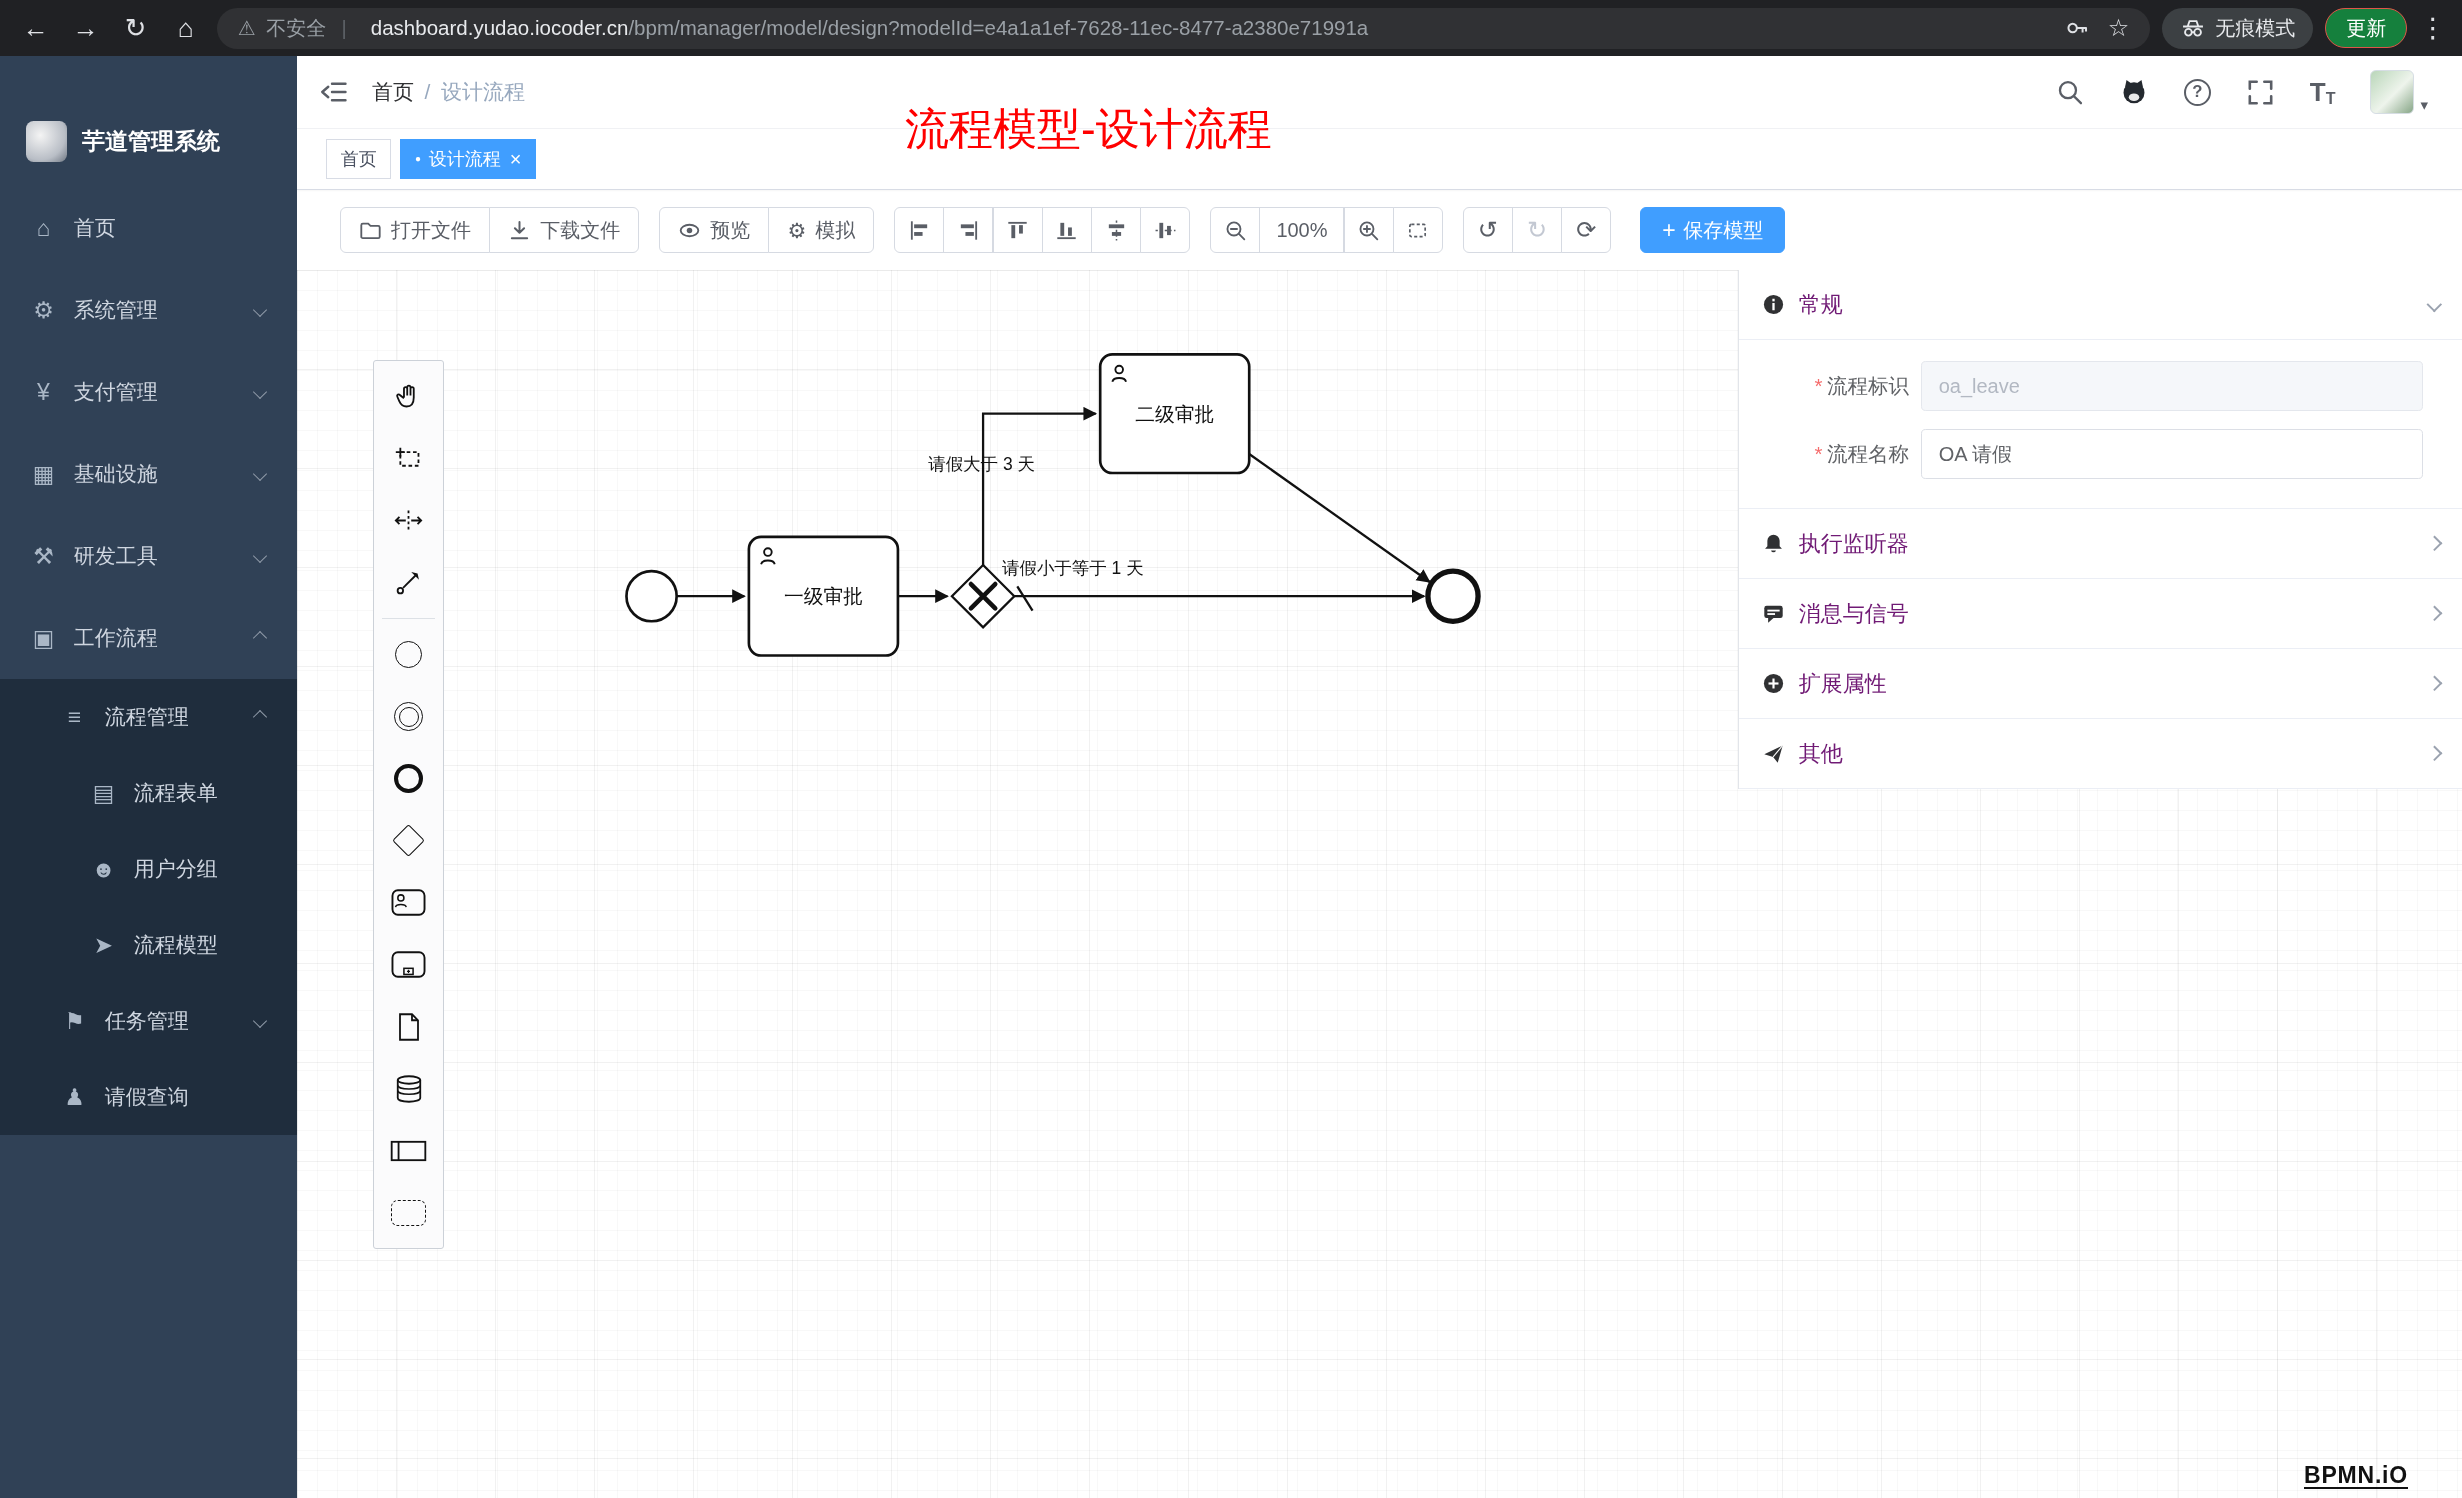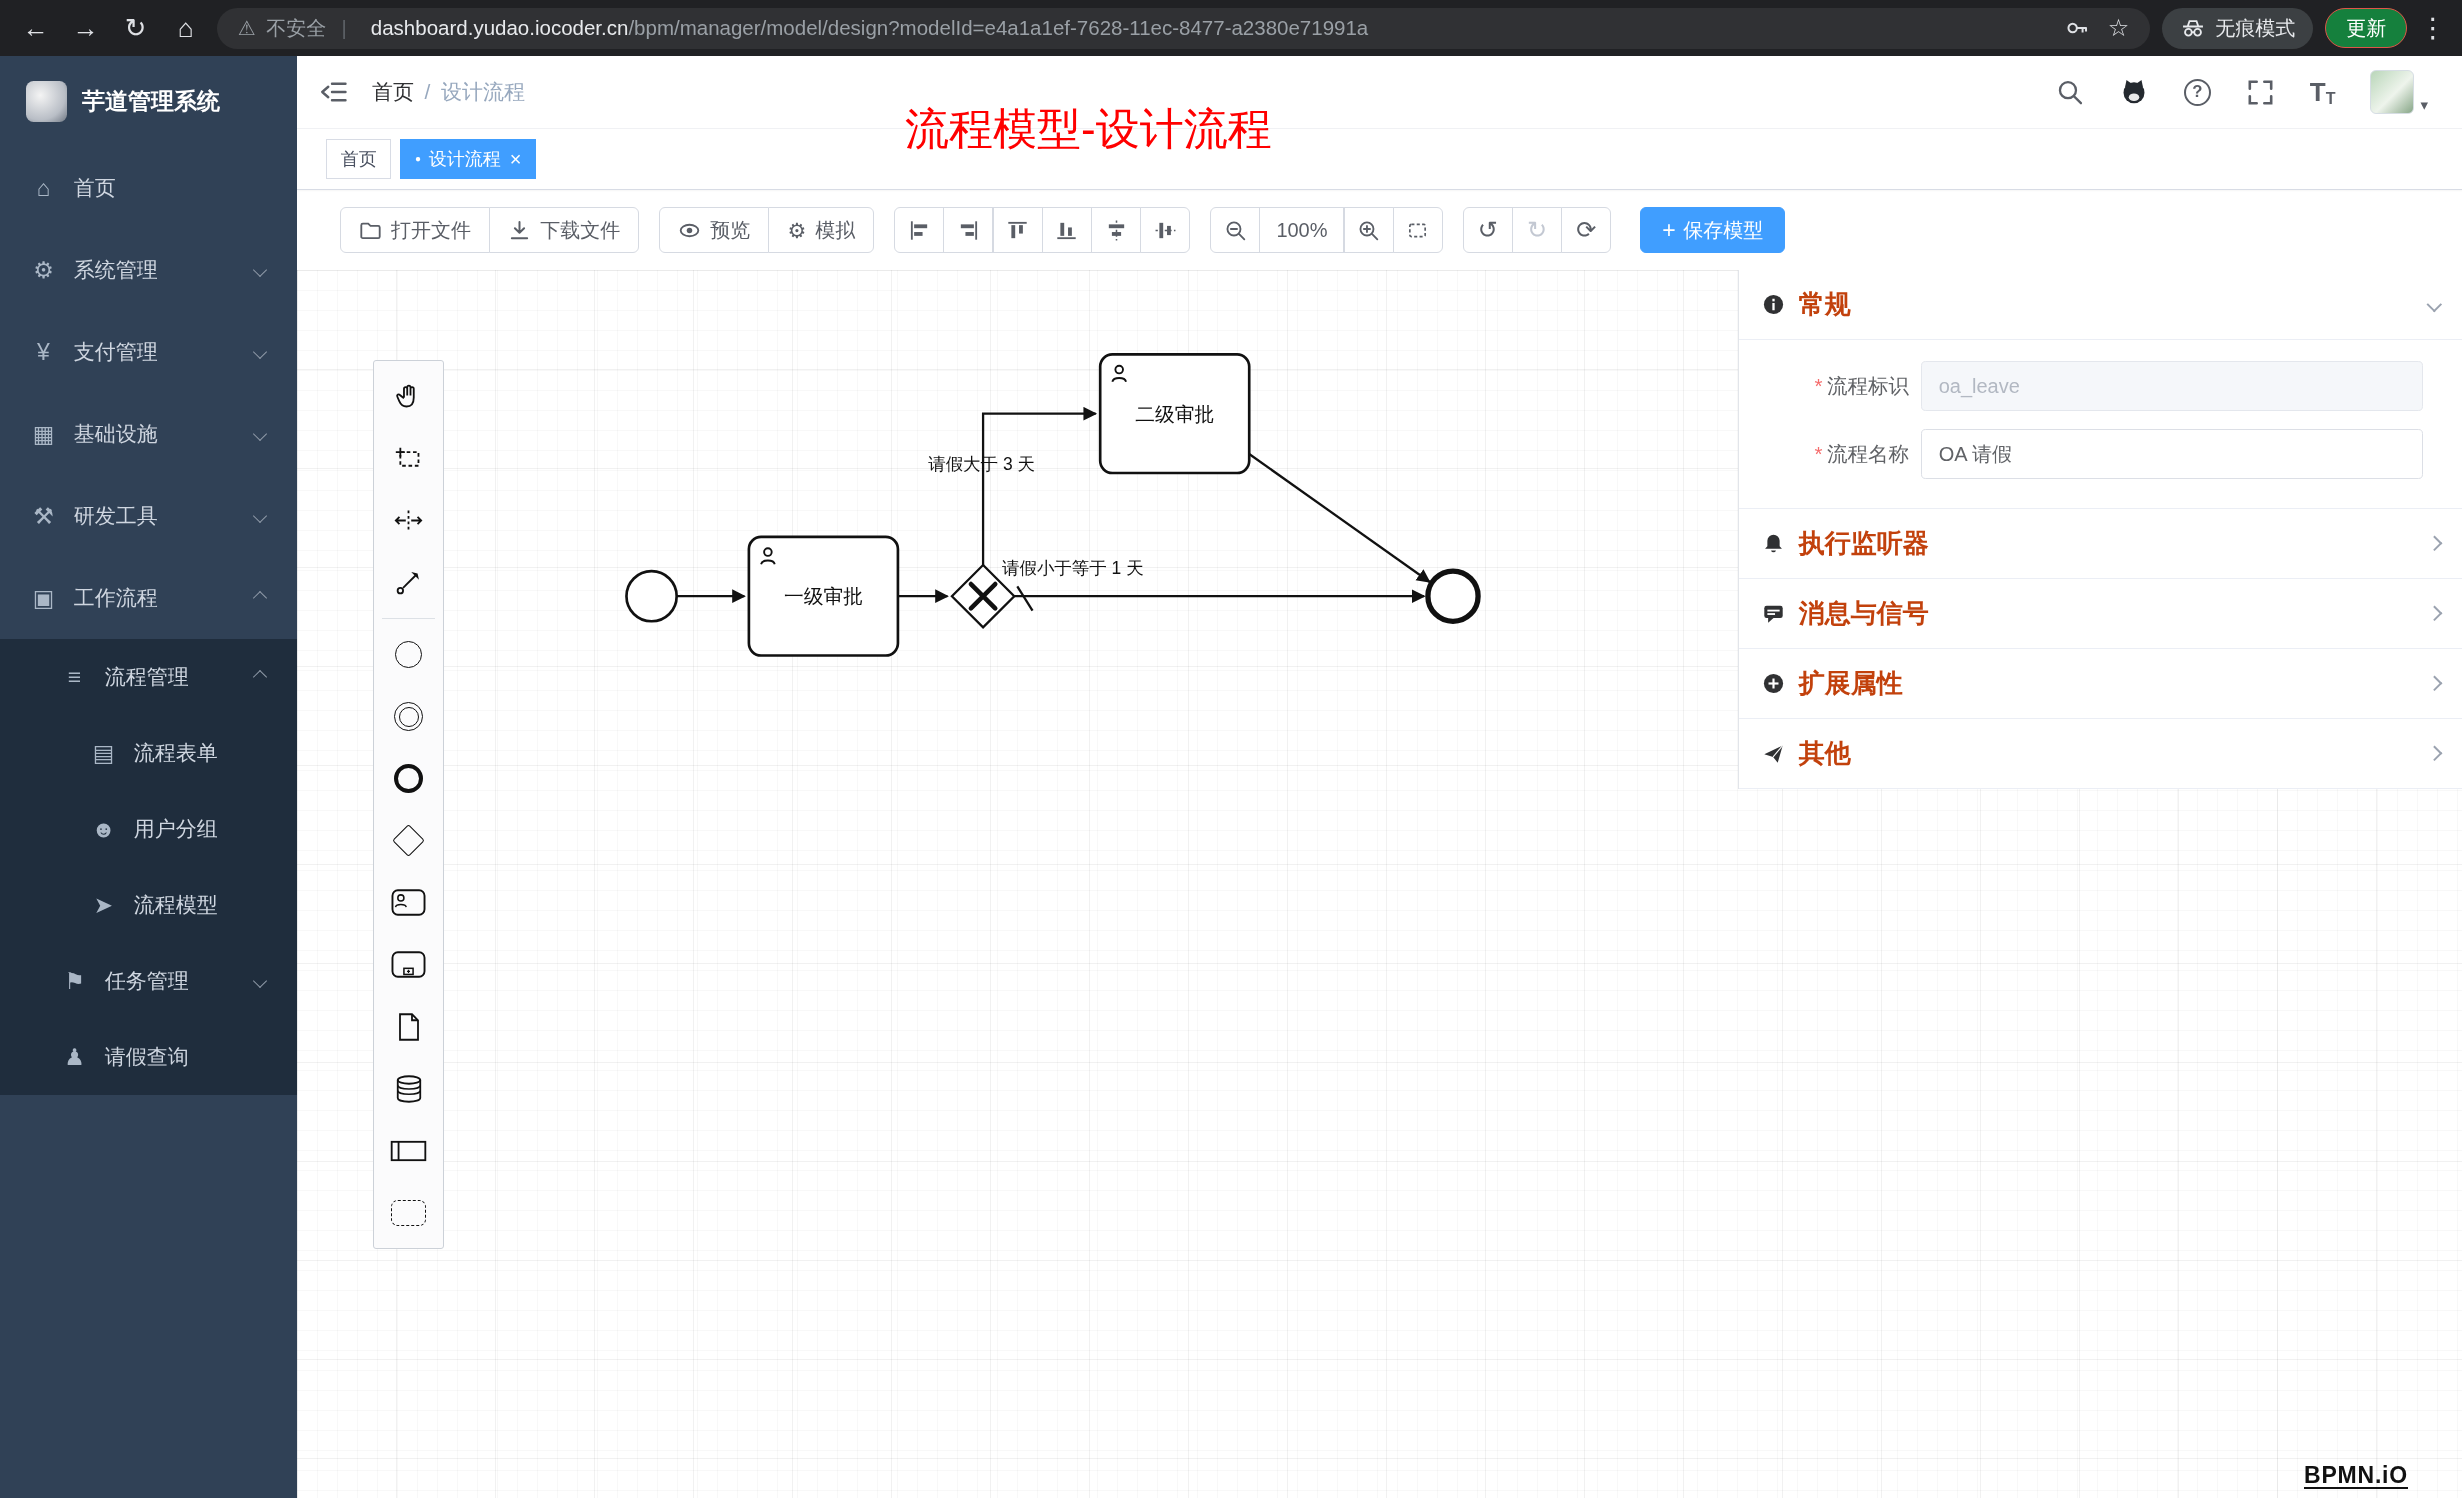--- a/index.html
+++ b/index.html
@@ -18,21 +18,21 @@
   .omni-url .dmn { color:#e8eaed;margin-left:9px; }
   .omni-url .pth { color:#9aa0a6; }
   .omni-right { display:flex; align-items:center; gap:16.7px; flex:none; }
   .star { font-size:24px; color:#dfe1e5; }
   .chip { flex:none; height:41px; background:#3c4043; border-radius:20.5px; display:flex; align-items:center; gap:9px; padding:0 18px; color:#e8eaed; font-size:20px; }
   .update { flex:none; height:40px; background:#15803d; border:1.5px solid #df5548; border-radius:20px; color:#fff; font-size:20px; padding:0 20px; display:flex; align-items:center; cursor:pointer; }
   .kebab { font-size:27px; color:#dfe1e5; width:26px; text-align:center; }
 
   
   .sidebar { position:absolute; left:0; top:56px; width:297px; height:1442px; background:#304156; z-index:30; }
-  .slogo { height:91px; display:flex; align-items:center; padding-left:26px; gap:15px; }
+  .slogo { height:91px; display:flex; align-items:center; padding-left:26px; gap:15px;margin-top:40px; }
   .slogo-av { width:41px; height:41px; border-radius:7.6px; background:radial-gradient(circle at 35% 35%, #f4f4f4, #b9bec6 65%, #6e7682); flex:none; }
   .slogo-t { color:#fff; font-size:23px; font-weight:700; }
   .mi { position:relative; display:flex; align-items:center; gap:16.7px; color:#cfd6e0; font-size:21px; cursor:pointer; }
   .mi .mi-ic { width:27px; font-size:23px; text-align:center; color:#aab7c6; flex:none; }
   .mi .chev { position:absolute; right:32px; color:#8f9aa8; }
   .l1 { height:82px; padding-left:30px; }
   .subblk { background:#1f2d3d; }
   .l2 { height:76px; padding-left:61px; }
   .l3 { height:76px; padding-left:90px; }
   .chev { display:inline-block; width:10px; height:10px; border-right:1.5px solid currentColor; border-bottom:1.5px solid currentColor; }
@@ -95,21 +95,21 @@
   .c-thin { width:27px; height:27px; border:1.9px solid #111; border-radius:50%; }
   .c-dbl { width:29px; height:29px; border:1.9px solid #111; border-radius:50%; display:flex; align-items:center; justify-content:center; }
   .c-dbl::after { content:""; width:18px; height:18px; border:1.9px solid #111; border-radius:50%; }
   .c-end { width:29px; height:29px; border:4.6px solid #111; border-radius:50%; }
   .dmd { width:23px; height:23px; border:1.9px solid #111; border-radius:2.3px; transform:rotate(45deg); }
   .groupshape { width:35px; height:26px; border:1.9px dashed #111; border-radius:6.8px; }
 
   
   .props-panel { position:absolute; right:0; top:0; width:725px; background:#fff; border-left:0.8px solid #e2e5ea; z-index:8; }
   .psec { height:70px; display:flex; align-items:center; gap:13.7px; padding:0 23px; border-bottom:0.8px solid #ebeef5; cursor:pointer; }
-  .ptitle { font-size:26px; font-weight:700; color:#c2410c; }
+  .ptitle { font-size:22px; font-weight:400; color:#701a75; }
   .pchev { margin-left:auto; color:#9aa2af; width:10.6px; height:10.6px; border-width:2.3px; }
   .pfields { padding:12px 21px 20px; border-bottom:0.8px solid #ebeef5; }
   .prow { display:flex; align-items:center; gap:12px; padding:9px 0; }
   .plabel { width:149px; text-align:right; font-size:20.5px; color:#606266; flex:none; }
   .req { color:#f56c6c; font-style:normal; margin-right:4.6px; font-size:20.5px; }
   .pinput { width:502px; height:50px; border:0.8px solid #dcdfe6; border-radius:4.6px; padding:0 16.7px; font-size:20px; color:#606266; font-family:inherit; background:#fff; }
   .pinput:disabled { background:#f5f7fa; border-color:#e4e7ed; color:#b2b8c2; }
 
   .watermark { position:absolute; right:55px; bottom:9px; font-size:23px; font-weight:800; color:#111; text-decoration:underline; text-decoration-thickness:2.3px; text-underline-offset:3.8px; z-index:9; cursor:pointer; letter-spacing:0.8px; }
 

